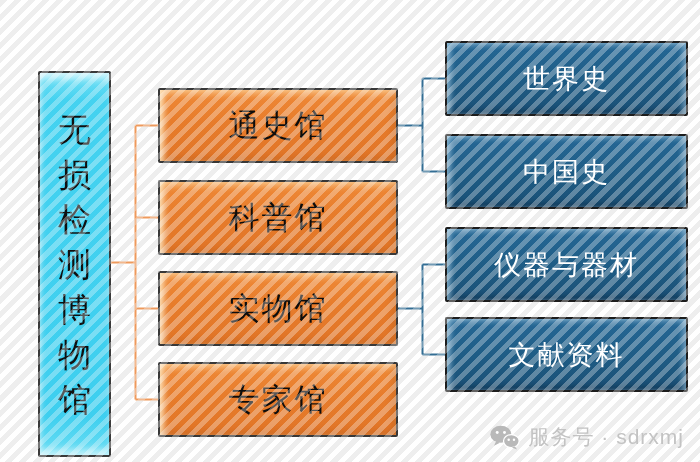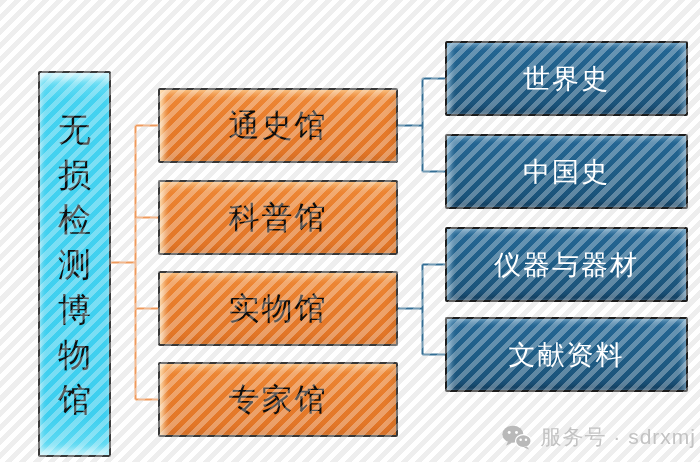--- a/index.html
+++ b/index.html
@@ -52,21 +52,21 @@
     left:445px;width:243px;height:75px;
     border:2px solid #1d1d1d;border-radius:2px;
     background:linear-gradient(180deg,#266896 0%,#1f5d86 50%,#1a5076 100%);
     box-shadow:inset 6px 0 5px -2px rgba(190,225,245,0.55),
                inset -6px 0 5px -2px rgba(190,225,245,0.45),
                inset 0 5px 5px -2px rgba(210,235,250,0.35),
                inset 0 -6px 7px -3px rgba(0,20,40,0.45);
     font-size:27px;color:#ffffff;letter-spacing:2px;
   }
   .watermark{
-    position:absolute;right:4px;bottom:11px;
+    position:absolute;right:16px;bottom:11px;
     display:flex;align-items:center;gap:9px;
     z-index:11;
   }
   .watermark .wm-text{
     font-size:21px;color:#c3c3c3;letter-spacing:1px;
     white-space:nowrap;
   }
 </style>
 </head>
 <body>

